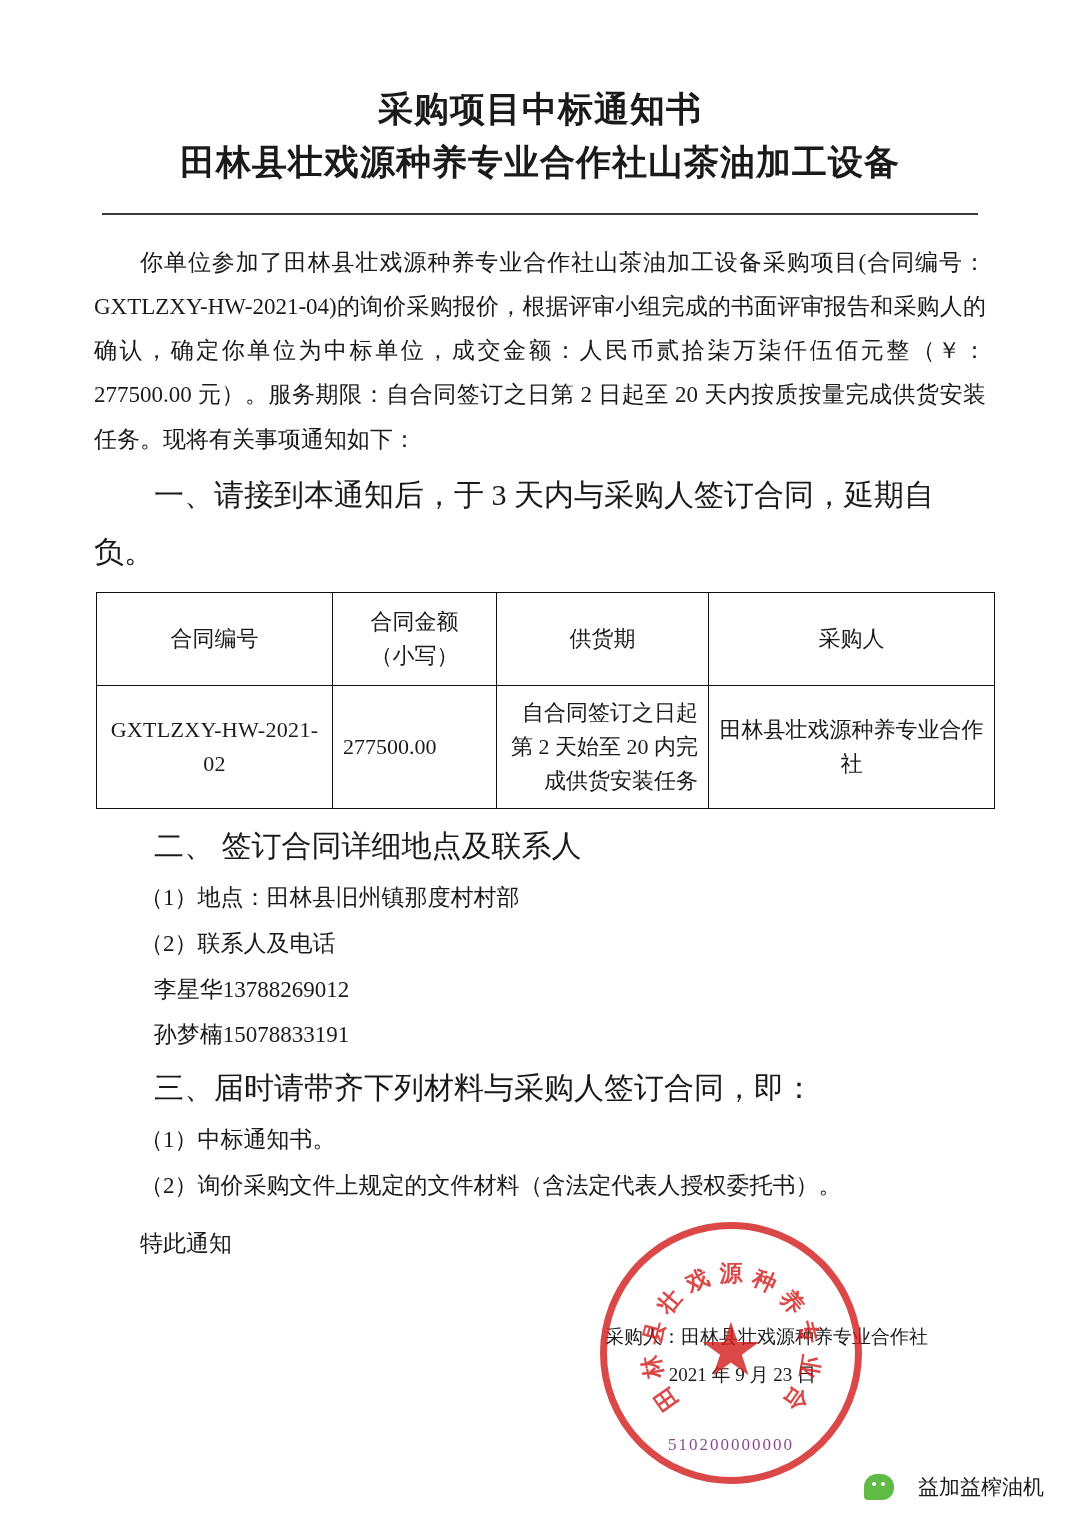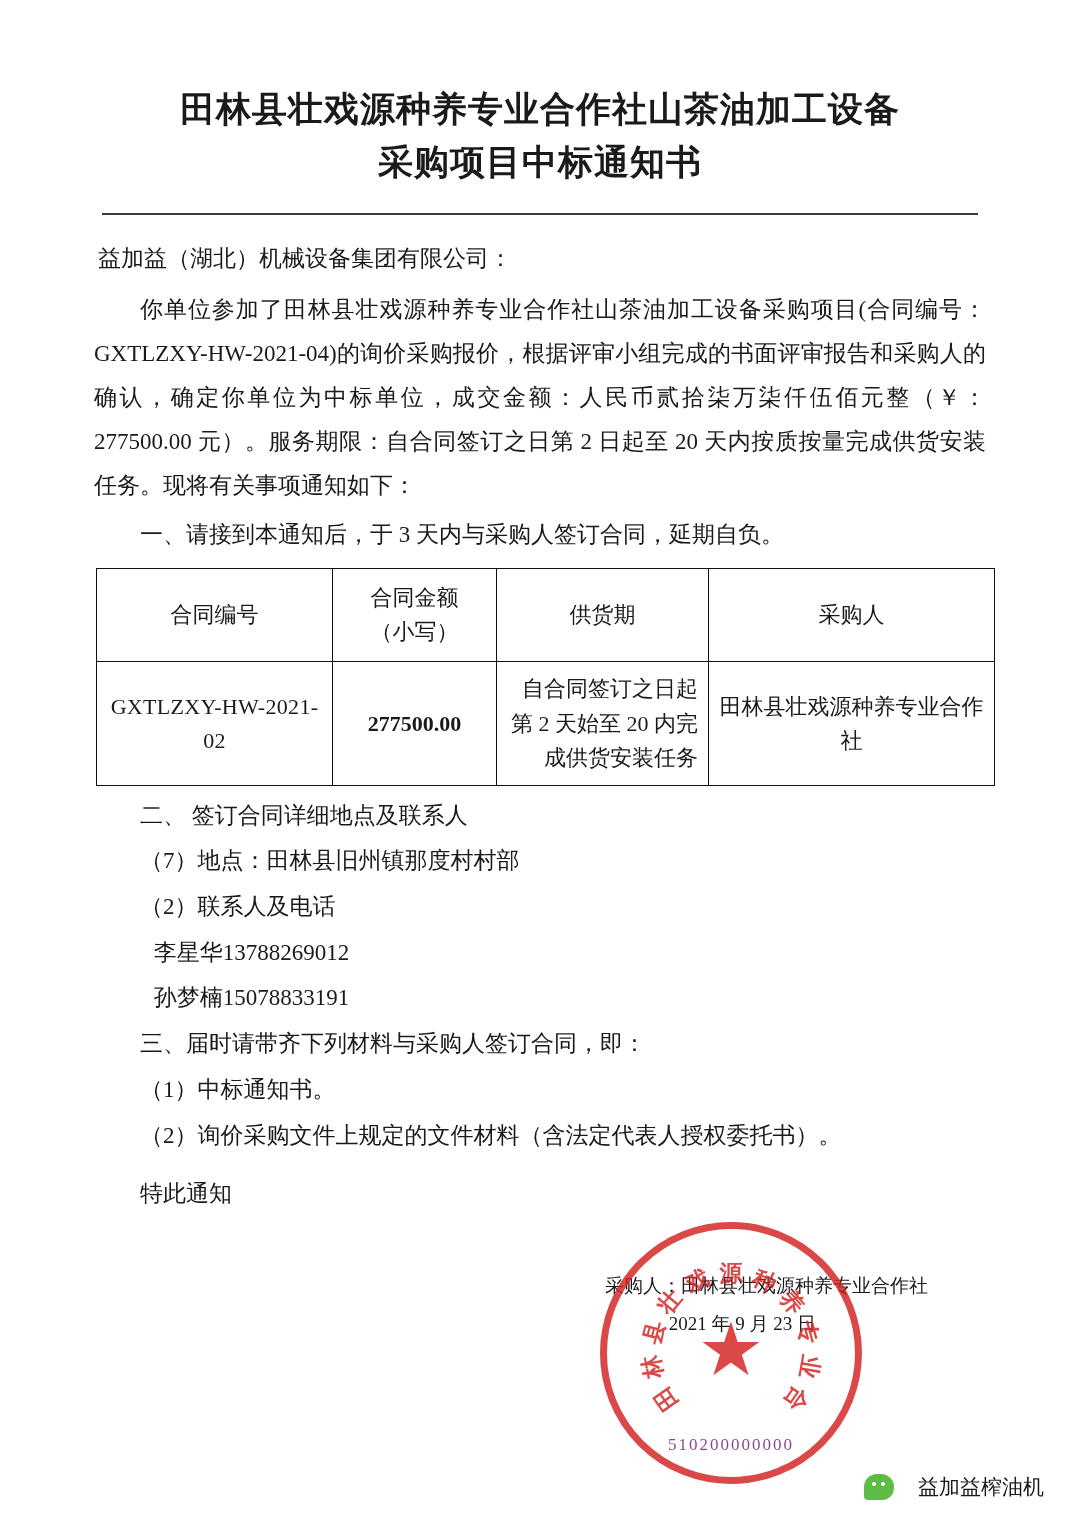--- a/index.html
+++ b/index.html
@@ -43,21 +43,21 @@
   }
   .body-para {
     font-size: 23px;
     line-height: 1.92;
     text-align: justify;
     text-justify: inter-ideograph;
     margin: 0 2px 4px 2px;
     text-indent: 2em;
   }
   .clause {
-    font-size: 23px;
+    font-size: 30px;
     line-height: 1.9;
     margin: 2px 2px;
     text-indent: 2em;
   }
   .sub-clause {
     font-size: 23px;
     line-height: 1.9;
     margin: 2px 2px;
     text-indent: 2em;
   }
@@ -97,22 +97,20 @@
   }
   .th-two-line {
     display: block;
   }
   td.c-code {
     text-align: center;
     font-family: "Liberation Serif", serif;
     letter-spacing: .3px;
   }
   td.c-amount {
-    text-align: center;
-    font-weight: bold;
   }
   td.c-period {
     text-align: right;
     padding-left: 12px;
   }
   td.c-buyer {
     text-align: center;
     padding-left: 12px;
   }
   .signature-block {
@@ -207,27 +205,26 @@
     color: #1a1a1a;
     font-family: "Liberation Sans", sans-serif;
   }
 </style>
 </head>
 <body>
 
 <div class="page">
 
   <div class="doc-title">
+    <div>采购项目中标通知书</div>
     <div>田林县壮戏源种养专业合作社山茶油加工设备</div>
-    <div>采购项目中标通知书</div>
   </div>
 
   <hr class="title-rule">
 
-  <p class="addressee">益加益（湖北）机械设备集团有限公司：</p>
 
   <p class="body-para">你单位参加了田林县壮戏源种养专业合作社山茶油加工设备采购项目(合同编号：GXTLZXY-HW-2021-04)的询价采购报价，根据评审小组完成的书面评审报告和采购人的确认，确定你单位为中标单位，成交金额：人民币贰拾柒万柒仟伍佰元整（￥：277500.00 元）。服务期限：自合同签订之日第 2 日起至 20 天内按质按量完成供货安装任务。现将有关事项通知如下：</p>
 
   <p class="clause">一、请接到本通知后，于 3 天内与采购人签订合同，延期自负。</p>
 
   <table class="contract-table">
     <colgroup>
       <col style="width: 236px;">
       <col style="width: 164px;">
       <col style="width: 212px;">
@@ -248,21 +245,21 @@
       <tr>
         <td class="c-code">GXTLZXY-HW-2021-02</td>
         <td class="c-amount">277500.00</td>
         <td class="c-period">自合同签订之日起第 2 天始至 20 内完成供货安装任务</td>
         <td class="c-buyer">田林县壮戏源种养专业合作社</td>
       </tr>
     </tbody>
   </table>
 
   <p class="clause">二、 签订合同详细地点及联系人</p>
-  <p class="sub-clause">（7）地点：田林县旧州镇那度村村部</p>
+  <p class="sub-clause">（1）地点：田林县旧州镇那度村村部</p>
   <p class="sub-clause">（2）联系人及电话</p>
 
   <p class="contact-line">
     <span>李星华</span><span class="phone">13788269012</span>
   </p>
   <p class="contact-line">
     <span>孙梦楠</span><span class="phone">15078833191</span>
   </p>
 
   <p class="clause">三、届时请带齐下列材料与采购人签订合同，即：</p>

